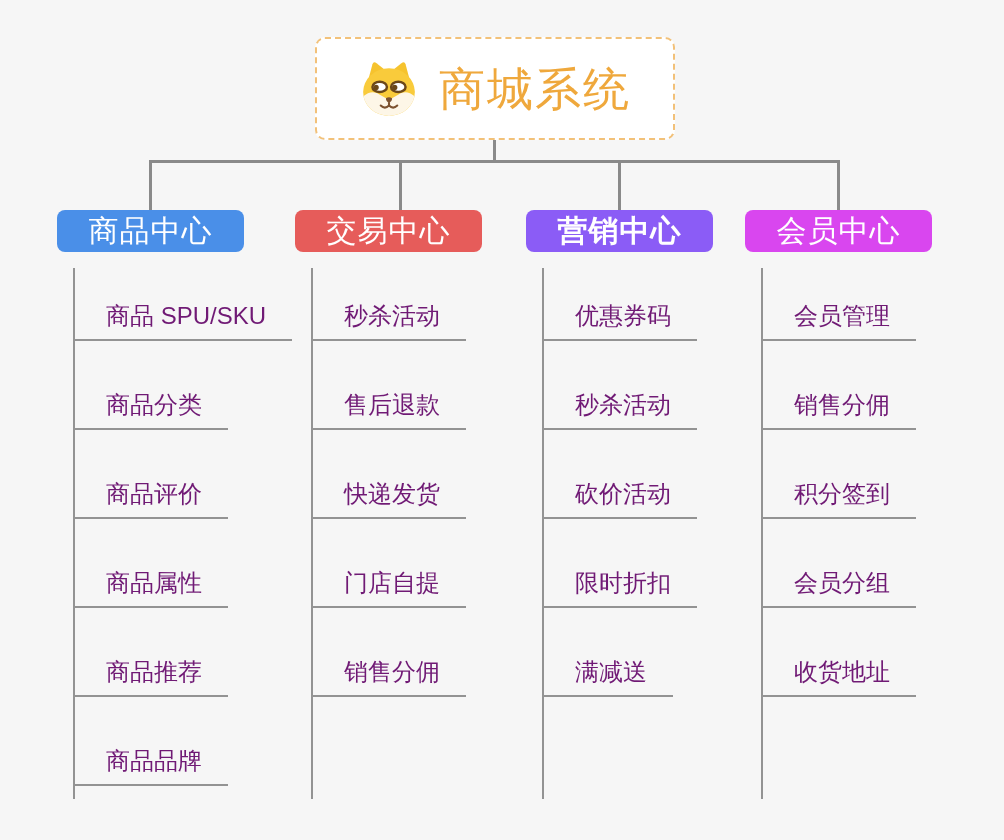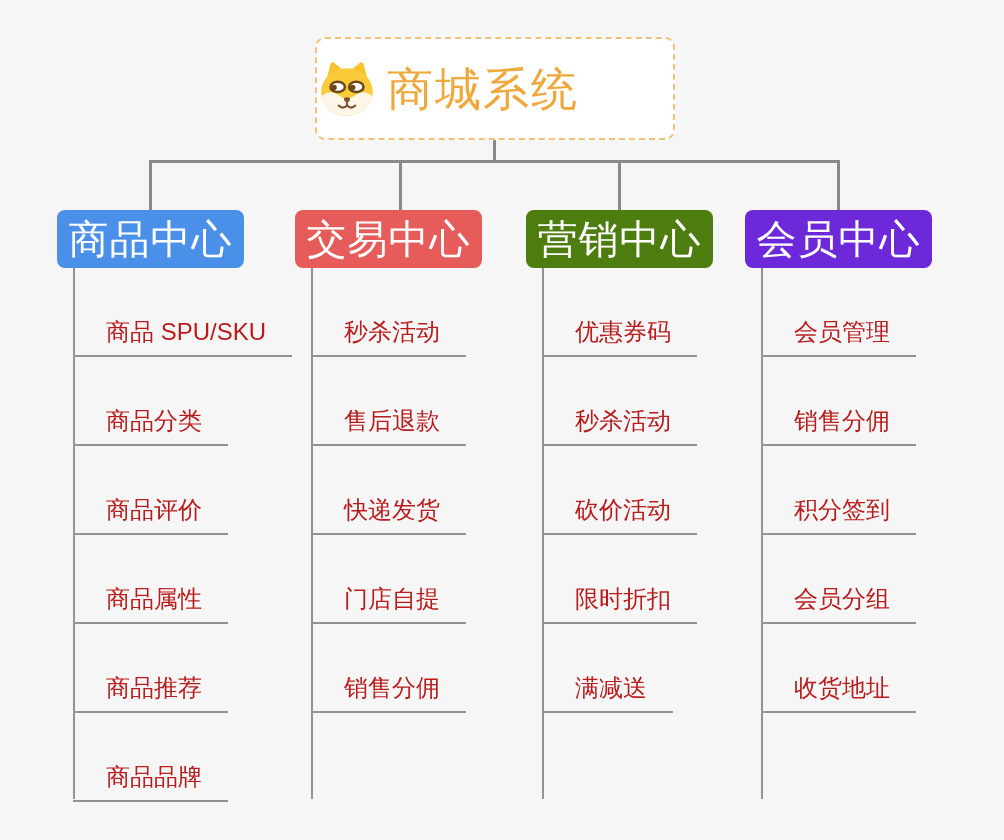--- a/index.html
+++ b/index.html
@@ -18,48 +18,48 @@
   .stub-b0{left:149px;top:160px;height:52px;}
   .stub-b1{left:399px;top:160px;height:52px;}
   .stub-b2{left:618px;top:160px;height:52px;}
   .stub-b3{left:837px;top:160px;height:52px;}
 
   
   .root-node{
     position:absolute;left:315px;top:37px;width:360px;height:103px;
     box-sizing:border-box;background:#ffffff;
     border:2px dashed #f2c179;border-radius:10px;
-    display:flex;align-items:center;justify-content:flex-start;gap:10px;
+    display:flex;align-items:center;justify-content:center;gap:20px;
   }
   .root-title{
     font-size:46px;line-height:1;color:#efa83c;
     letter-spacing:2px;white-space:nowrap;
   }
 
   
   .branch-col{position:absolute;top:210px;width:187px;}
   .branch-header{
-    height:58px;border-radius:8px;
+    height:42px;border-radius:8px;
     display:flex;align-items:center;justify-content:center;
-    color:#ffffff;font-size:40px;letter-spacing:1px;white-space:nowrap;
+    color:#ffffff;font-size:30px;letter-spacing:1px;white-space:nowrap;
   }
   .trunk{
     position:absolute;left:16px;top:58px;width:2px;height:531px;
     background:#939393;
   }
   .leaf{
     height:89px;margin-left:16px;
     display:flex;align-items:flex-end;
   }
   .leaf:first-of-type{height:85px;}
   .leaf-label{
     display:inline-block;white-space:nowrap;
     padding:0 26px 9px 33px;
     border-bottom:2px solid #939393;
-    font-size:24px;line-height:1.15;color:#b91c1c;
+    font-size:24px;line-height:1.15;color:#701a75;
   }
   .col-0{left:57px;}
   .col-1{left:295px;}
   .col-2{left:526px;}
   .col-3{left:745px;}
 
   .shiba{display:block;}
 </style>
 </head>
 <body>
@@ -133,41 +133,41 @@
       </div>
     <div class="leaf">
         <span class="leaf-label">门店自提</span>
       </div>
     <div class="leaf">
         <span class="leaf-label">销售分佣</span>
       </div>
   </div>
 
   <div class="branch-col col-2">
-    <div class="branch-header" style="background-color: #4d7c0f;">营销中心</div>
+    <div class="branch-header" style="background-color: #8b5cf6; font-weight: bold;">营销中心</div>
     <div class="trunk"></div>
     <div class="leaf">
         <span class="leaf-label">优惠券码</span>
       </div>
     <div class="leaf">
         <span class="leaf-label">秒杀活动</span>
       </div>
     <div class="leaf">
         <span class="leaf-label">砍价活动</span>
       </div>
     <div class="leaf">
         <span class="leaf-label">限时折扣</span>
       </div>
     <div class="leaf">
         <span class="leaf-label">满减送</span>
       </div>
   </div>
 
   <div class="branch-col col-3">
-    <div class="branch-header" style="background-color: #6d28d9;">会员中心</div>
+    <div class="branch-header" style="background-color: #d946ef;">会员中心</div>
     <div class="trunk"></div>
     <div class="leaf">
         <span class="leaf-label">会员管理</span>
       </div>
     <div class="leaf">
         <span class="leaf-label">销售分佣</span>
       </div>
     <div class="leaf">
         <span class="leaf-label">积分签到</span>
       </div>

